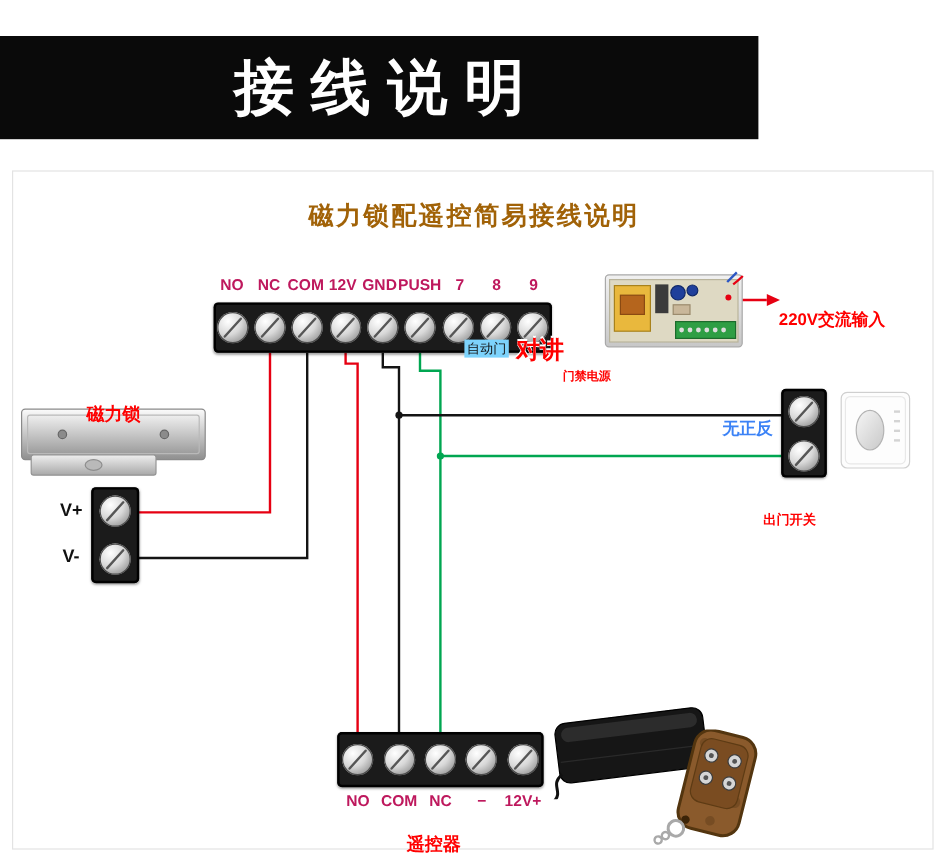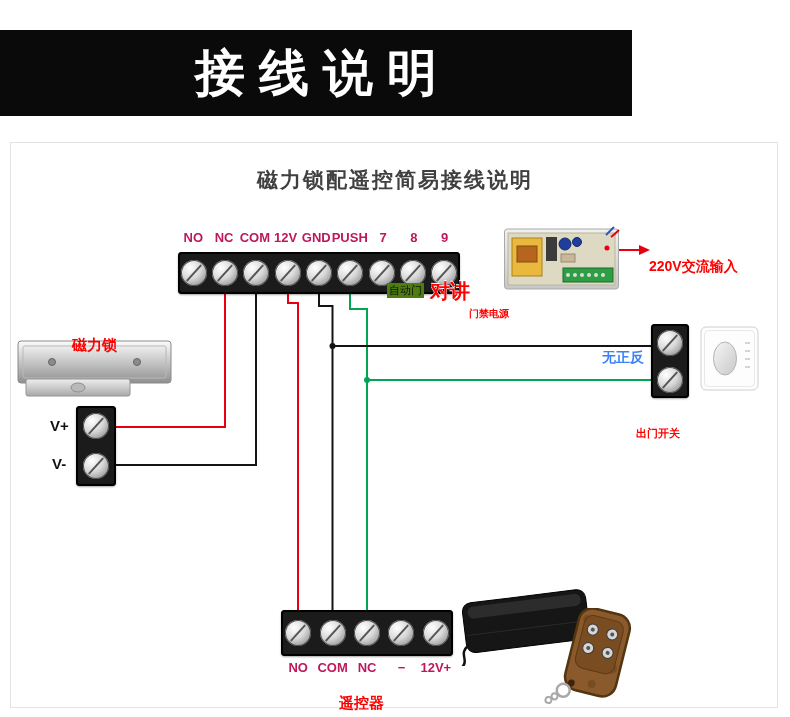--- a/index.html
+++ b/index.html
@@ -13,21 +13,21 @@
   body{margin:0;background:#ffffff;font-family:"Liberation Sans", sans-serif;}
   .stage{position:relative;width:790px;height:717px;background:#fff;overflow:hidden;}
 
   .banner{position:absolute;left:0;top:30px;width:632px;height:86px;background:var(--banner-bg,#0a0a0a);
     display:flex;align-items:center;justify-content:center;}
   .banner-title{color:#fff;font-size:50px;font-weight:bold;letter-spacing:14px;text-indent:14px;}
 
   .panel{position:absolute;left:10px;top:142px;width:768px;height:566px;border:1px solid #e3e3e3;background:#fff;z-index:0;}
 
   .subtitle{position:absolute;left:0;top:166px;width:790px;text-align:center;font-size:21px;font-weight:600;
-    color:#404040;letter-spacing:2px;z-index:3;}
+    color:#a16207;letter-spacing:2px;z-index:3;}
 
   .overlay{position:absolute;left:0;top:0;width:790px;height:717px;z-index:1;}
   .wire{fill:none;stroke-width:2;}
   .w-red{stroke:var(--wire-red,#e60012);}
   .w-black{stroke:var(--wire-black,#141414);}
   .w-green{stroke:var(--wire-green,#00a651);}
   .d-black{fill:var(--wire-black,#141414);}
   .d-green{fill:var(--wire-green,#00a651);}
   .d-red{fill:var(--wire-red,#e60012);}
 
@@ -46,21 +46,21 @@
   .lock-block{left:76px;top:406px;width:40px;height:80px;}
   .exit-block{left:651px;top:324px;width:38px;height:74px;}
 
   .labels{position:absolute;display:flex;font-weight:bold;font-size:13px;color:#be185d;z-index:3;}
   .labels span{flex:1;text-align:center;white-space:nowrap;}
   .top-labels{left:178px;top:230px;width:282px;}
   .bottom-labels{left:281px;top:660px;width:172px;}
 
   .ann{position:absolute;font-weight:bold;z-index:4;white-space:nowrap;}
   .ann.red{color:var(--accent-red,#ff0000);margin-top:16px;}
-  .auto-door{left:387px;top:283px;font-size:11px;font-weight:normal;color:#111;background:#4d7c0f;padding:0 2px;}
+  .auto-door{left:387px;top:283px;font-size:11px;font-weight:normal;color:#111;background:#7dd3fc;padding:0 2px;}
   .intercom{left:430px;top:262px;font-size:20px;text-shadow:0 1px 0 #fff,0 -1px 0 #fff;}
   .access-power{left:469px;top:291px;font-size:10px;}
   .ac-input{left:649px;top:242px;font-size:14px;}
   .maglock-label{left:72px;top:320px;font-size:15px;}
   .vplus{left:50px;top:417px;font-size:15px;color:#111;}
   .vminus{left:52px;top:455px;font-size:15px;color:#111;}
   .no-polarity{left:602px;top:349px;font-size:14px;color:#3b82f6;}
   .exit-switch{left:636px;top:410px;font-size:11px;}
   .remote-label{left:339px;top:678px;font-size:15px;}
 

